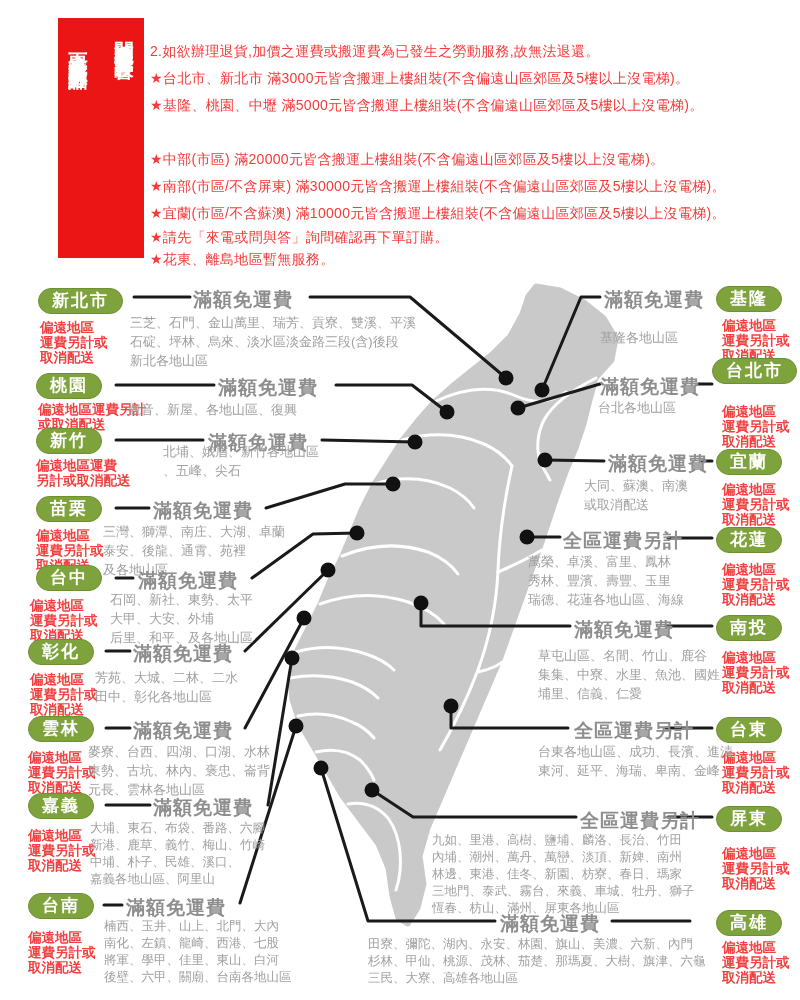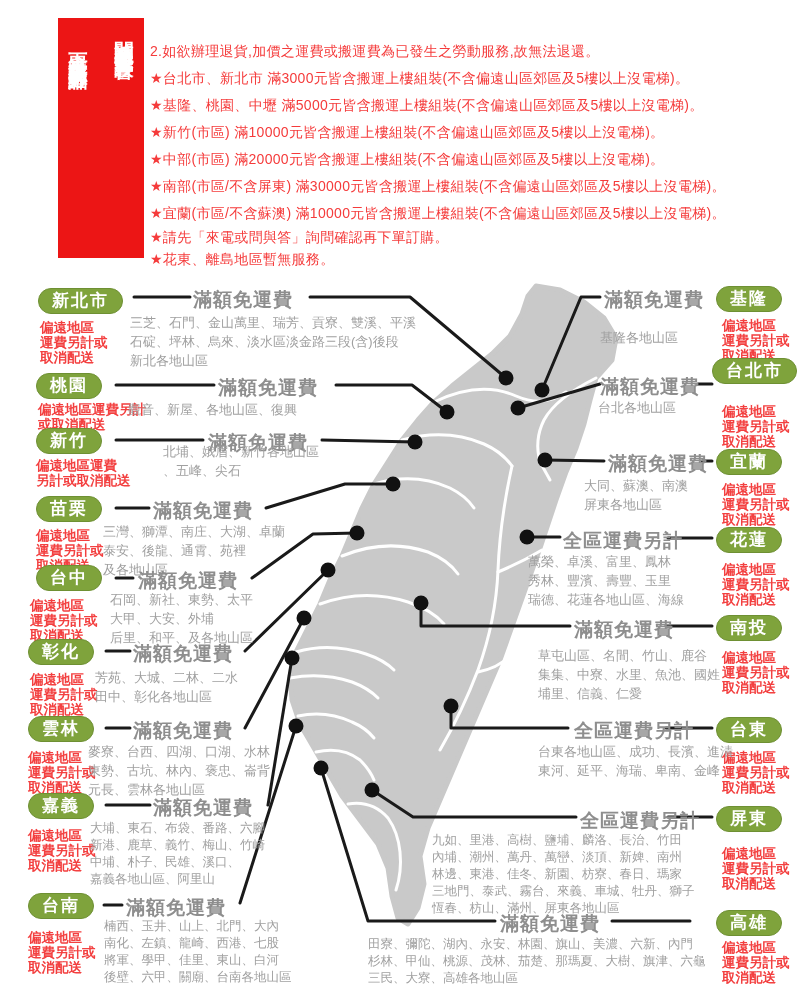--- a/index.html
+++ b/index.html
@@ -32,21 +32,20 @@
 <div id="page">
 
   <div class="vbox">
     <div class="vcol read">閱讀避免造成雙方誤會</div>
     <div class="vcol order">下單訂購前請務必詳細</div>
   </div>
 
   <div class="notice" style="top:43px">2.如欲辦理退貨,加價之運費或搬運費為已發生之勞動服務,故無法退還。</div>
   <div class="notice" style="top:70px">★台北市、新北市 滿3000元皆含搬運上樓組裝(不含偏遠山區郊區及5樓以上沒電梯)。</div>
   <div class="notice" style="top:97px">★基隆、桃園、中壢 滿5000元皆含搬運上樓組裝(不含偏遠山區郊區及5樓以上沒電梯)。</div>
-  <div class="notice" style="top:124px">★新竹(市區) 滿10000元皆含搬運上樓組裝(不含偏遠山區郊區及5樓以上沒電梯)。</div>
   <div class="notice" style="top:151px">★中部(市區) 滿20000元皆含搬運上樓組裝(不含偏遠山區郊區及5樓以上沒電梯)。</div>
   <div class="notice" style="top:178px">★南部(市區/不含屏東) 滿30000元皆含搬運上樓組裝(不含偏遠山區郊區及5樓以上沒電梯)。</div>
   <div class="notice" style="top:205px">★宜蘭(市區/不含蘇澳) 滿10000元皆含搬運上樓組裝(不含偏遠山區郊區及5樓以上沒電梯)。</div>
   <div class="notice" style="top:251px">★花東、離島地區暫無服務。</div>
   <div class="notice" style="top:229px">★請先「來電或問與答」詢問確認再下單訂購。</div>
 
   <svg width="800" height="720" viewBox="0 0 800 720">
     <path fill="#c9c9c9" stroke="#c9c9c9" stroke-width="5" stroke-linejoin="round" d="M536,6 L560,10 L584,22 L604,38 L616,58 L612,80 L596,98 L590,120 L584,144 L576,168 L566,192 L556,220 L548,244 L540,268 L530,296 L520,324 L510,352 L500,380 L488,408 L476,436 L464,464 L452,492 L440,520 L428,548 L420,576 L424,604 L418,628 L408,644 L398,638 L392,616 L388,588 L378,564 L360,540 L342,516 L328,492 L314,468 L300,444 L292,420 L290,396 L296,372 L308,348 L320,324 L330,300 L342,276 L352,252 L362,228 L374,204 L388,182 L402,160 L418,140 L434,122 L452,106 L472,90 L492,74 L510,56 L522,34 L528,16 Z"></path>
 
     <path class="cborder" d="M434,122 Q480,100 516,116 Q544,128 566,112"></path>
@@ -207,21 +206,21 @@
 運費另計或
 取消配送</div>
   <div class="areas" style="left:598px;top:398px">台北各地山區</div>
 
   <div class="pill" style="left:716px;top:449px">宜蘭</div>
   <div class="hdr" style="left:608px;top:451px">滿額免運費</div>
   <div class="note" style="left:722px;top:482px">偏遠地區
 運費另計或
 取消配送</div>
   <div class="areas" style="left:584px;top:476px">大同、蘇澳、南澳
-屏東各地山區</div>
+或取消配送</div>
 
   <div class="pill" style="left:716px;top:527px">花蓮</div>
   <div class="hdr" style="left:563px;top:528px">全區運費另計</div>
   <div class="note" style="left:722px;top:562px">偏遠地區
 運費另計或
 取消配送</div>
   <div class="areas" style="left:528px;top:552px">萬榮、卓溪、富里、鳳林
 秀林、豐濱、壽豐、玉里
 瑞德、花蓮各地山區、海線</div>
 

